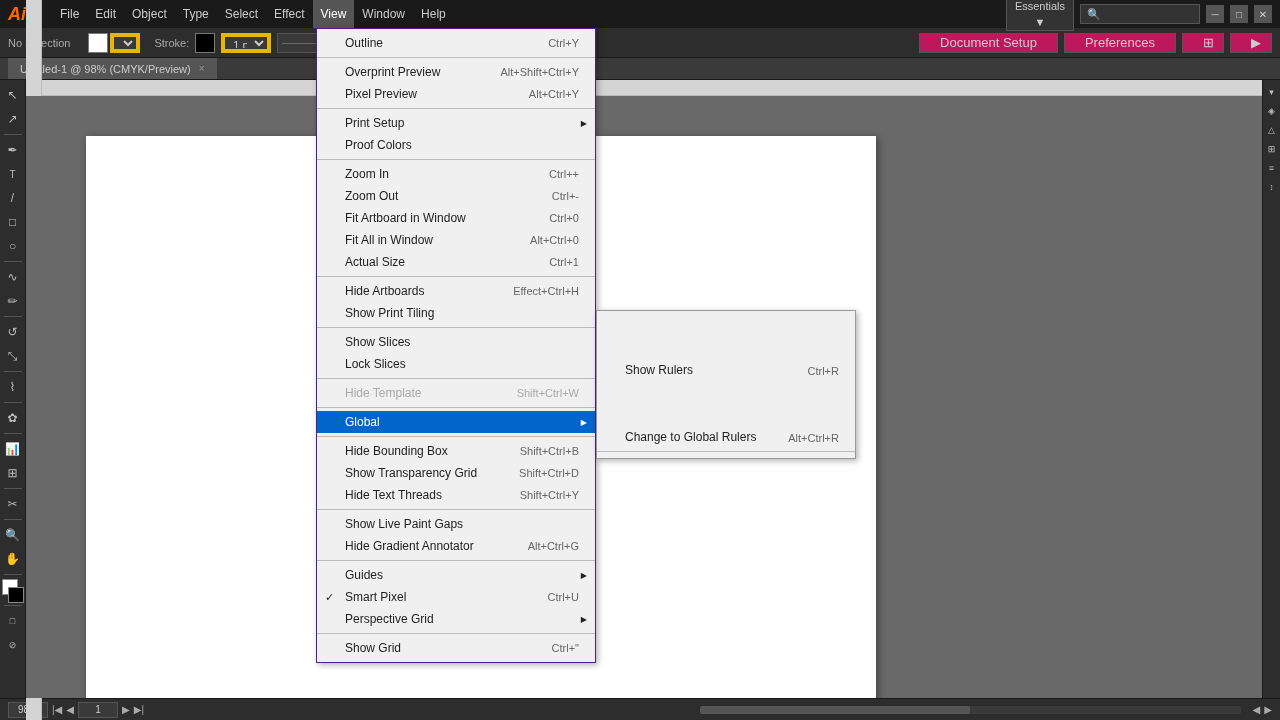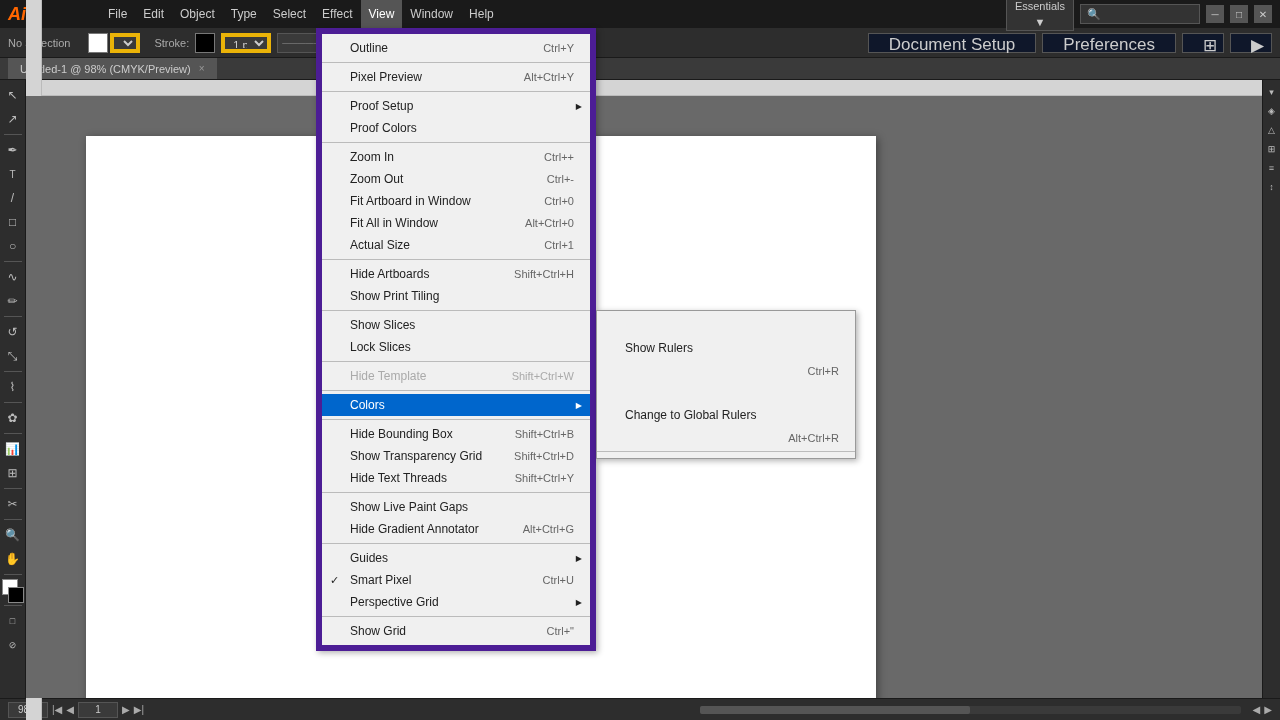--- a/index.html
+++ b/index.html
@@ -15,21 +15,20 @@
 
     
     #title-bar {
       width: 100%;
       height: 28px;
       background: #1a1a1a;
       display: flex;
       align-items: center;
       padding: 0 8px;
       position: relative;
-      gap: 48px;
     }
     #app-logo {
       color: #ff6600;
       font-size: 18px;
       font-weight: bold;
       font-style: italic;
       margin-right: 12px;
       width: 32px;
     }
     .menu-bar {
@@ -105,24 +104,24 @@
     }
     .options-select {
       background: #3a3a3a;
       border: 4px solid #eab308;
       color: #ccc;
       font-size: 11px;
       padding: 1px 4px;
       height: 20px;
     }
     .options-btn {
-      background: #0f172a;
+      background: #be185d;
       border: 1px solid #555;
       color: #ccc;
-      font-size: 17px;
+      font-size: 13px;
       padding: 1px 20px;
       height: 20px;
       cursor: pointer;
     }
     .stroke-label {
       color: #aaa;
       font-size: 11px;
       margin-left: 8px;
     }
     .stroke-input {
@@ -274,21 +273,21 @@
       justify-content: center;
     }
 
     
     #view-menu {
       position: absolute;
       top: 28px;
       left: 316px;
       width: 280px;
       background: #f0f0f0;
-      border: 6px solid #4c1d95;
+      border: 1px solid #4c1d95;
       box-shadow: 2px 2px 6px rgba(0,0,0,0.3);
       z-index: 1000;
       padding: 3px 0;
     }
     .vm-item {
       display: flex;
       align-items: center;
       padding: 3px 16px 3px 28px;
       font-size: 12px;
       color: #222;
@@ -333,21 +332,21 @@
       left: 596px;
       width: 260px;
       background: #f0f0f0;
       border: 1px solid #999;
       box-shadow: 2px 2px 6px rgba(0,0,0,0.3);
       z-index: 1001;
       padding: 3px 0;
     }
     .rs-item {
       display: flex;
-      align-items: center;
+      align-items: flex-end;
       padding: 4px 16px 4px 28px;
       font-size: 12px;
       color: #222;
       cursor: pointer;
       position: relative;
       min-height: 22px;
     }
     .rs-shortcut {
       margin-left: auto;
       color: #666;
@@ -557,26 +556,30 @@
 </div>
 
 <div id="view-menu">
 
   <div class="vm-item">
     <span>Outline</span>
     <span class="vm-shortcut">Ctrl+Y</span>
   </div>
   <div class="vm-separator"></div>
   <div class="vm-item">
+    <span>Overprint Preview</span>
+    <span class="vm-shortcut">Alt+Shift+Ctrl+Y</span>
+  </div>
+  <div class="vm-item">
     <span>Pixel Preview</span>
     <span class="vm-shortcut">Alt+Ctrl+Y</span>
   </div>
   <div class="vm-separator"></div>
   <div class="vm-item has-submenu">
-    <span>Proof Setup</span>
+    <span>Print Setup</span>
   </div>
   <div class="vm-item">
     <span>Proof Colors</span>
   </div>
   <div class="vm-separator"></div>
   <div class="vm-item">
     <span>Zoom In</span>
     <span class="vm-shortcut">Ctrl++</span>
   </div>
   <div class="vm-item">
@@ -591,40 +594,40 @@
     <span>Fit All in Window</span>
     <span class="vm-shortcut">Alt+Ctrl+0</span>
   </div>
   <div class="vm-item">
     <span>Actual Size</span>
     <span class="vm-shortcut">Ctrl+1</span>
   </div>
   <div class="vm-separator"></div>
   <div class="vm-item">
     <span>Hide Artboards</span>
-    <span class="vm-shortcut">Shift+Ctrl+H</span>
+    <span class="vm-shortcut">Effect+Ctrl+H</span>
   </div>
   <div class="vm-item">
     <span>Show Print Tiling</span>
   </div>
   <div class="vm-separator"></div>
   <div class="vm-item">
     <span>Show Slices</span>
   </div>
   <div class="vm-item">
     <span>Lock Slices</span>
   </div>
   <div class="vm-separator"></div>
   <div class="vm-item disabled">
     <span>Hide Template</span>
     <span class="vm-shortcut" style="color:#aaa;">Shift+Ctrl+W</span>
   </div>
   <div class="vm-separator"></div>
   <div class="vm-item highlighted has-submenu">
-    <span>Colors</span>
+    <span>Global</span>
   </div>
   <div class="vm-separator"></div>
   <div class="vm-item">
     <span>Hide Bounding Box</span>
     <span class="vm-shortcut">Shift+Ctrl+B</span>
   </div>
   <div class="vm-item">
     <span>Show Transparency Grid</span>
     <span class="vm-shortcut">Shift+Ctrl+D</span>
   </div>

